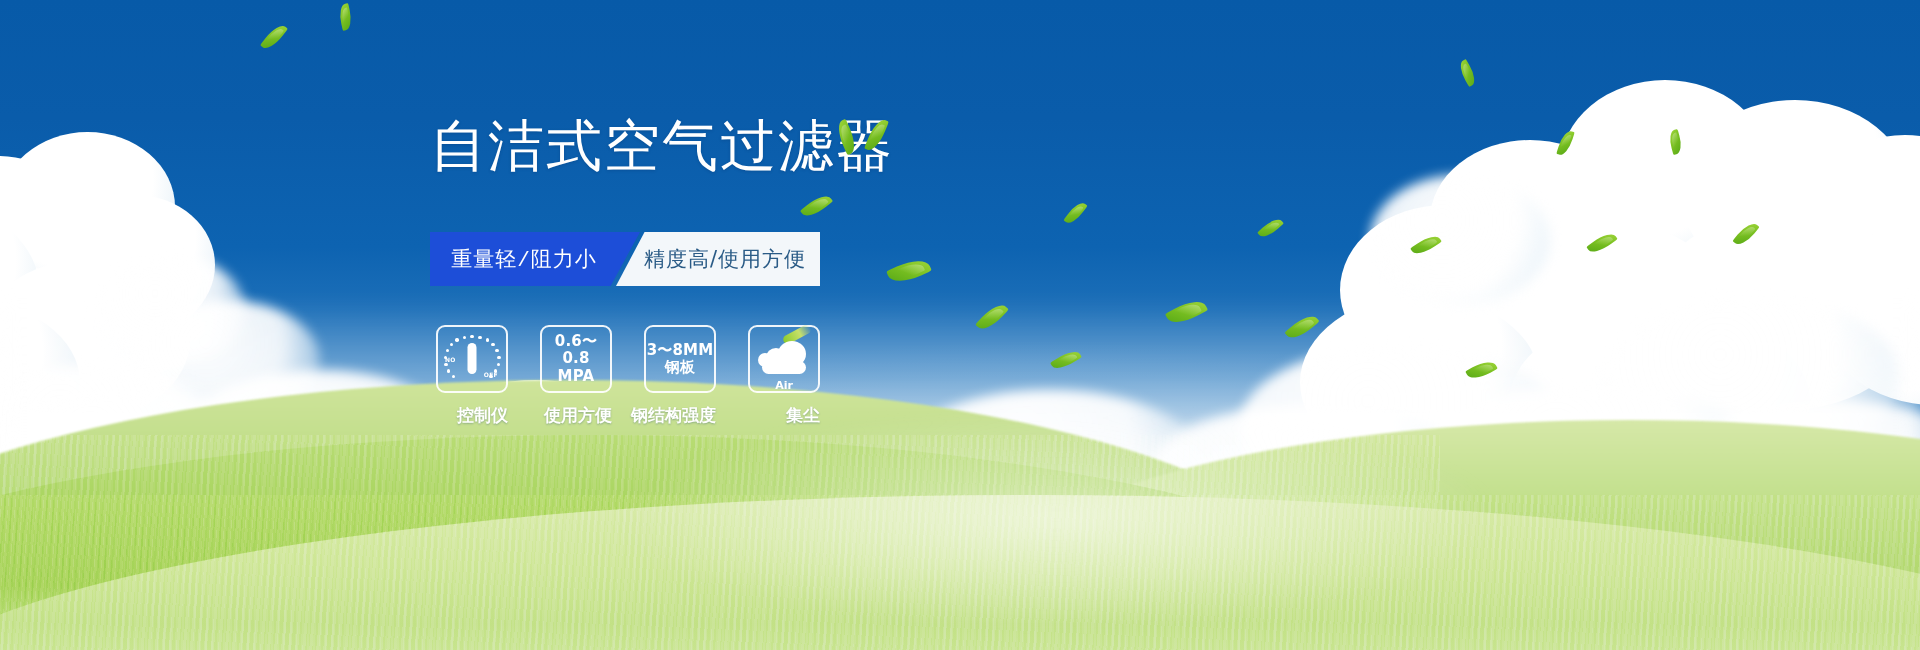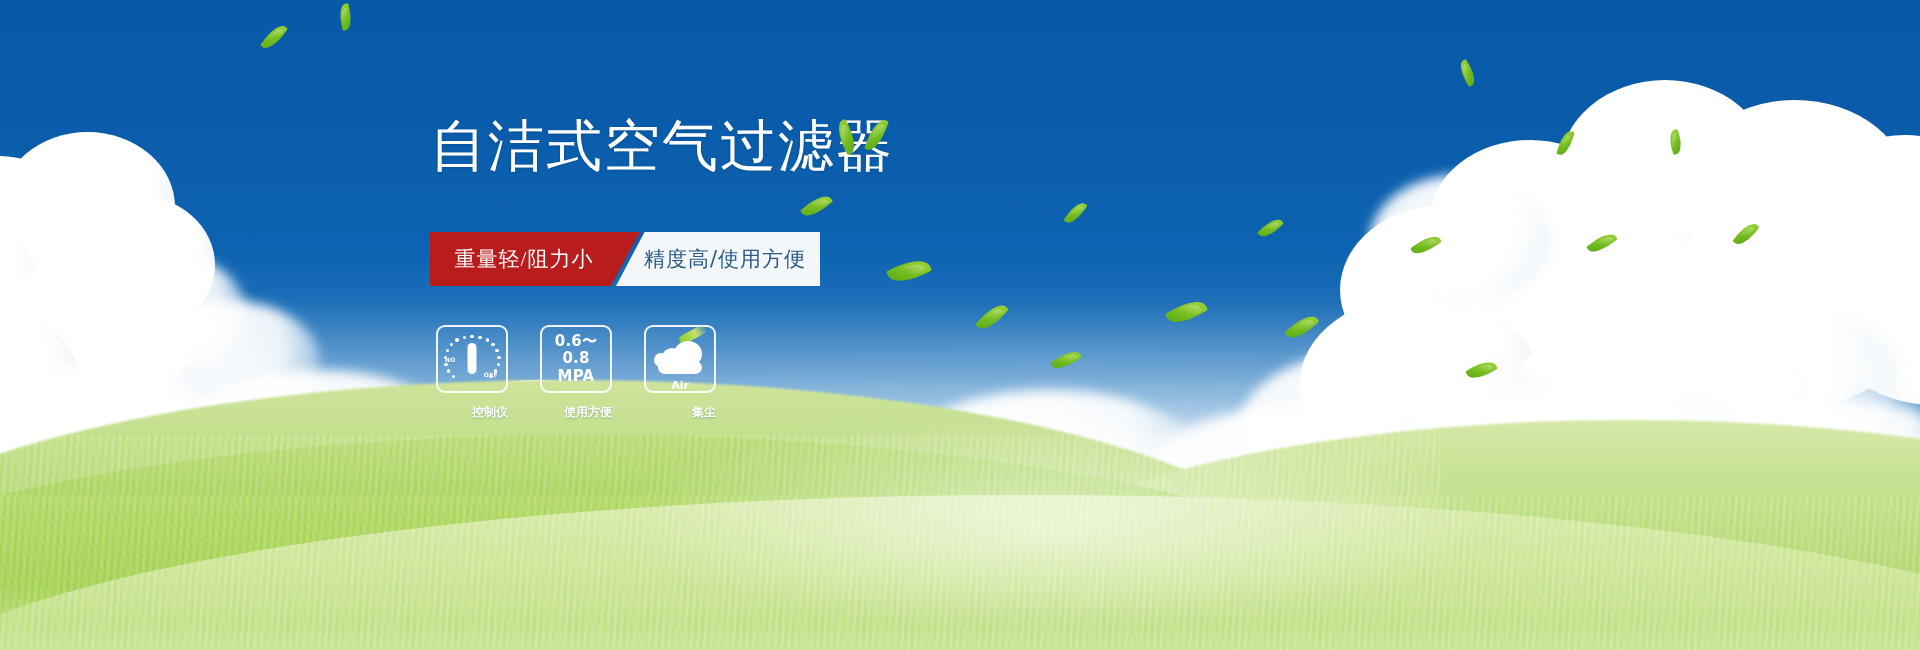--- a/index.html
+++ b/index.html
@@ -111,24 +111,24 @@
   .tl-a{left:2px;top:4px;transform:rotate(-24deg);}
   .tl-b{left:32px;top:2px;transform:rotate(22deg);}
 
   
   .tagline{
     position:absolute;left:430px;top:232px;height:54px;width:390px;
     display:flex;align-items:stretch;
   }
   .tag-dark{
     position:relative;width:210px;height:54px;
-    background:#b91c1c;
+    background:#1d4ed8;
     display:flex;align-items:center;justify-content:center;
     color:#ffffff;font-size:21px;letter-spacing:1px;
-    font-family:Liberation Serif, serif;
+    font-family:Liberation Mono, monospace;
     clip-path:polygon(0 0, 100% 0, 86% 100%, 0 100%);
     padding-right:22px;box-sizing:border-box;
   }
   .tag-light{
     position:relative;margin-left:-24px;width:204px;height:54px;
     background:#f3f7fa;
     display:flex;align-items:center;justify-content:center;
     color:#2a5b86;font-size:21px;letter-spacing:1px;
     font-family:"DejaVu Sans","Liberation Sans",sans-serif;
     clip-path:polygon(14% 0, 100% 0, 100% 100%, 0 100%);
@@ -145,21 +145,21 @@
     width:72px;height:68px;border:2px solid rgba(255,255,255,.92);
     border-radius:9px;display:flex;align-items:center;justify-content:center;
     box-sizing:border-box;position:relative;
   }
   .feat-text{
     color:#ffffff;font-size:15px;line-height:1.15;text-align:center;
     font-family:"DejaVu Sans","Liberation Sans",sans-serif;
     letter-spacing:.2px;
   }
   .feat-cap{
-    margin-top:11px;color:#ffffff;font-size:12px;white-space:nowrap;
+    margin-top:11px;color:#ffffff;font-size:17px;white-space:nowrap;
     font-family:"DejaVu Sans","Liberation Sans",sans-serif;
     text-shadow:0 1px 2px rgba(0,50,100,.30);
   }
 
   
   .gauge{position:relative;width:54px;height:50px;}
   .gauge .dot{position:absolute;width:3.4px;height:3.4px;border-radius:50%;background:#fff;}
   .gauge .needle{
     position:absolute;left:50%;top:9px;transform:translateX(-50%);
     width:9px;height:31px;border-radius:5px;background:#fff;
@@ -323,20 +323,27 @@
 
       <div class="feature">
         <div class="feat-box">
           <div class="feat-text" style="white-space:pre-line;">0.6〜0.8
 MPA</div>
         </div>
         <div class="feat-cap">使用方便</div>
       </div>
 
 
+      <div class="feature">
+        <div class="feat-box">
+          <div class="feat-text" style="white-space:pre-line;">3〜8MM
+钢板</div>
+        </div>
+        <div class="feat-cap">钢结构强度</div>
+      </div>
 
       <div class="feature">
         <div class="feat-box">
           <div class="aircloud">
             <div class="streak"></div>
             <div class="cbody" style="left:22px;top:6px;width:28px;height:26px;"></div>
             <div class="cbody" style="left:10px;top:13px;width:20px;height:19px;"></div>
             <div class="cbody" style="left:2px;top:18px;width:14px;height:14px;"></div>
             <div class="cbase"></div>
             <div class="airlbl">Air</div>

